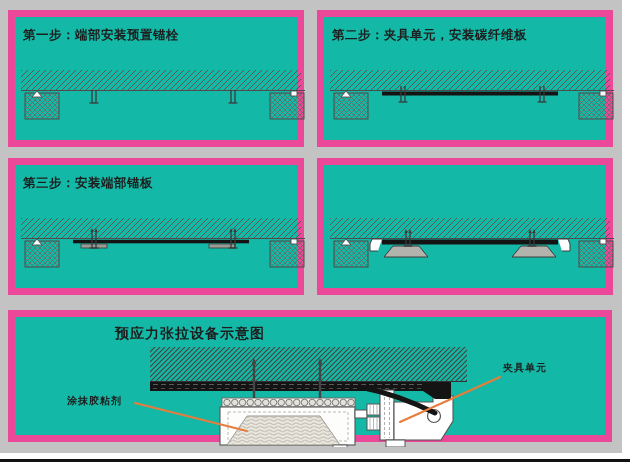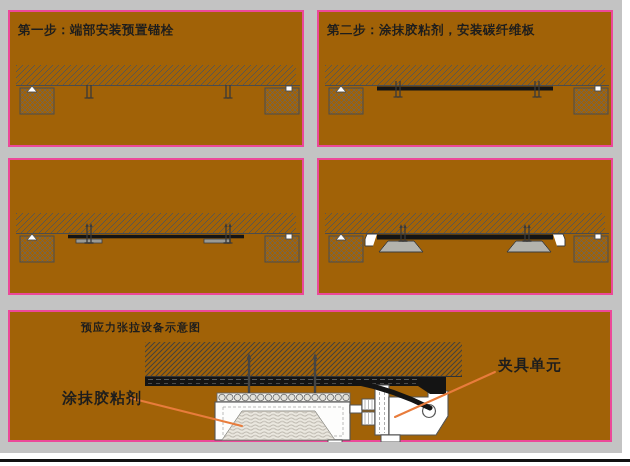--- a/index.html
+++ b/index.html
@@ -1,26 +1,26 @@
 <!DOCTYPE html>
 <html><head>
 <meta charset="utf-8">
 <style>
   html,body{margin:0;padding:0;background:#fff;}
   .stage{position:relative;width:630px;height:466px;background:#fff;overflow:hidden;
          font-family:"Liberation Sans","DejaVu Sans",sans-serif;}
   .frame{position:absolute;left:0;top:0;width:622px;height:453px;background:#c3c3c3;}
-  .panel{position:absolute;background:#a16207;border:2px solid #ec4899;box-sizing:border-box;}
+  .panel{position:absolute;background:#14b8a6;border:7px solid #ec4899;box-sizing:border-box;}
   .ptitle{position:absolute;left:8px;top:10px;font-size:12.5px;font-weight:bold;
           color:#1d1d1d;letter-spacing:.5px;white-space:nowrap;}
   .diag{position:absolute;left:0;top:48px;width:294px;height:80px;}
   .schsvg{position:absolute;left:0;top:0;width:602px;height:130px;}
-  .stitle{position:absolute;left:71px;top:8px;font-size:11px;font-weight:bold;
+  .stitle{position:absolute;left:100px;top:8px;font-size:14px;font-weight:bold;
           color:#1d1d1d;letter-spacing:1px;white-space:nowrap;}
-  .lbl{position:absolute;font-size:15px;font-weight:bold;color:#1d1d1d;
+  .lbl{position:absolute;font-size:10px;font-weight:bold;color:#1d1d1d;
        letter-spacing:1px;white-space:nowrap;}
   .bottom-rule{position:absolute;left:0;top:459px;width:630px;height:3px;background:#111;}
 </style>
 </head>
 <body>
 
 <div class="stage">
 
   <svg width="0" height="0" style="position:absolute" aria-hidden="true">
     <defs>
@@ -56,41 +56,42 @@
         <line x1="81" y1="25" x2="81" y2="38" stroke="#3a3a3a" stroke-width="1.3"></line>
         <line x1="78.5" y1="38" x2="83.5" y2="38" stroke="#3a3a3a" stroke-width="1.2"></line>
         <line x1="216" y1="25" x2="216" y2="38" stroke="#3a3a3a" stroke-width="1.3"></line>
         <line x1="213.5" y1="38" x2="218.5" y2="38" stroke="#3a3a3a" stroke-width="1.2"></line>
         <line x1="220" y1="25" x2="220" y2="38" stroke="#3a3a3a" stroke-width="1.3"></line>
         <line x1="217.5" y1="38" x2="222.5" y2="38" stroke="#3a3a3a" stroke-width="1.2"></line>
       </svg>
   </section>
 
   <section class="panel" style="left:317px;top:10px;width:296px;height:137px">
-    <div class="ptitle">第二步：涂抹胶粘剂，安装碳纤维板</div>
+    <div class="ptitle">第二步：夹具单元，安装碳纤维板</div>
     <svg id="svg2" class="diag" viewBox="0 0 294 80">
         <rect x="6" y="5" width="280" height="20" fill="url(#hatch)"></rect>
         <line x1="6" y1="25.5" x2="290" y2="25.5" stroke="#4c4c4c" stroke-width="1.2"></line>
         <rect x="10" y="28" width="34" height="26" fill="url(#cross)" stroke="#4c4c4c" stroke-width="1"></rect>
         <rect x="255" y="28" width="34" height="26" fill="url(#cross)" stroke="#4c4c4c" stroke-width="1"></rect>
         <polygon points="22,26 27,32 17,32" fill="#fff" stroke="#4c4c4c" stroke-width="0.9"></polygon>
         <rect x="276" y="26" width="6" height="5" fill="#fff" stroke="#4c4c4c" stroke-width="0.9"></rect>
         <rect x="58" y="26.5" width="176" height="4" fill="#141414"></rect>
         <line x1="77" y1="21" x2="77" y2="37" stroke="#3a3a3a" stroke-width="1.3"></line>
         <line x1="74.5" y1="37" x2="79.5" y2="37" stroke="#3a3a3a" stroke-width="1.2"></line>
         <line x1="81" y1="21" x2="81" y2="37" stroke="#3a3a3a" stroke-width="1.3"></line>
         <line x1="78.5" y1="37" x2="83.5" y2="37" stroke="#3a3a3a" stroke-width="1.2"></line>
         <line x1="216" y1="21" x2="216" y2="37" stroke="#3a3a3a" stroke-width="1.3"></line>
         <line x1="213.5" y1="37" x2="218.5" y2="37" stroke="#3a3a3a" stroke-width="1.2"></line>
         <line x1="220" y1="21" x2="220" y2="37" stroke="#3a3a3a" stroke-width="1.3"></line>
         <line x1="217.5" y1="37" x2="222.5" y2="37" stroke="#3a3a3a" stroke-width="1.2"></line>
       </svg>
   </section>
 
   <section class="panel" style="left:8px;top:158px;width:296px;height:137px">
+    <div class="ptitle">第三步：安装端部锚板</div>
     <svg id="svg3" class="diag" viewBox="0 0 294 80">
         <rect x="6" y="5" width="280" height="20" fill="url(#hatch)"></rect>
         <line x1="6" y1="25.5" x2="290" y2="25.5" stroke="#4c4c4c" stroke-width="1.2"></line>
         <rect x="10" y="28" width="34" height="26" fill="url(#cross)" stroke="#4c4c4c" stroke-width="1"></rect>
         <rect x="255" y="28" width="34" height="26" fill="url(#cross)" stroke="#4c4c4c" stroke-width="1"></rect>
         <polygon points="22,26 27,32 17,32" fill="#fff" stroke="#4c4c4c" stroke-width="0.9"></polygon>
         <rect x="276" y="26" width="6" height="5" fill="#fff" stroke="#4c4c4c" stroke-width="0.9"></rect>
         <rect x="58" y="26.8" width="176" height="3.5" fill="#141414"></rect>
         <rect x="66" y="31" width="26" height="4" fill="#9a9a94" stroke="#3c3c3c" stroke-width="0.8"></rect>
         <rect x="194" y="31" width="26" height="4" fill="#9a9a94" stroke="#3c3c3c" stroke-width="0.8"></rect>

